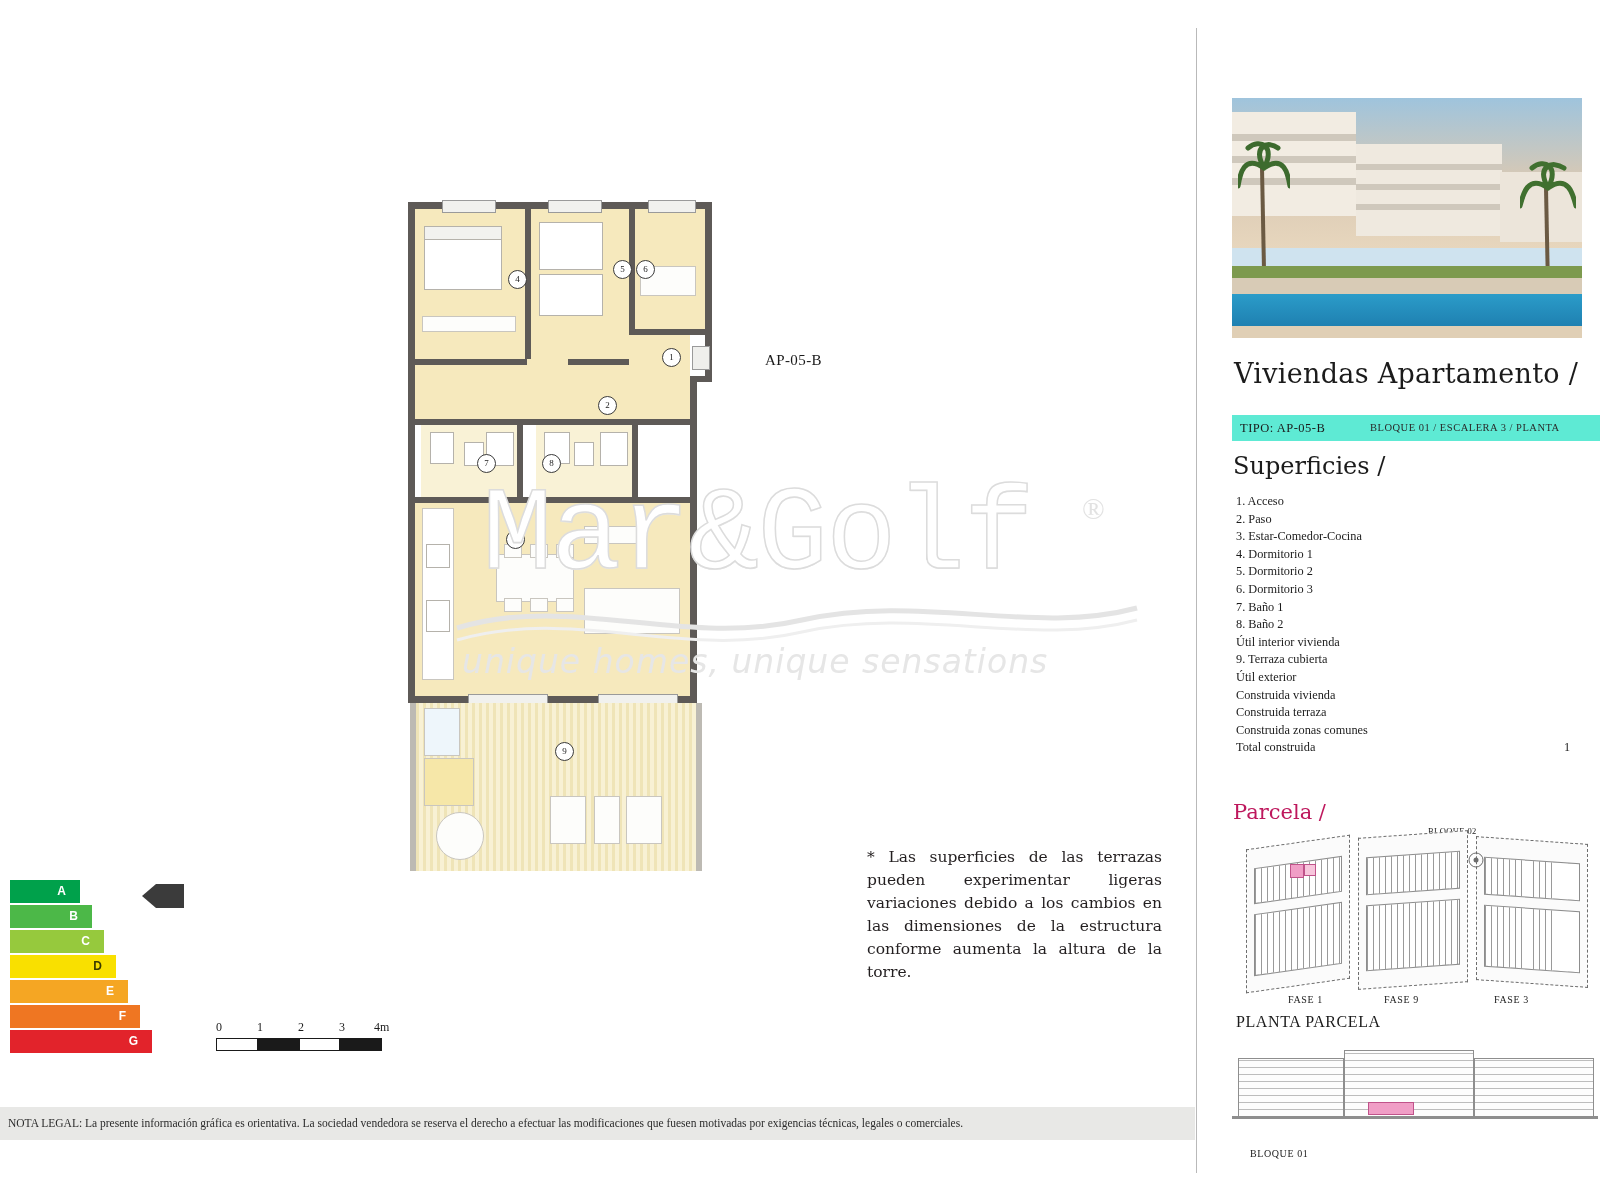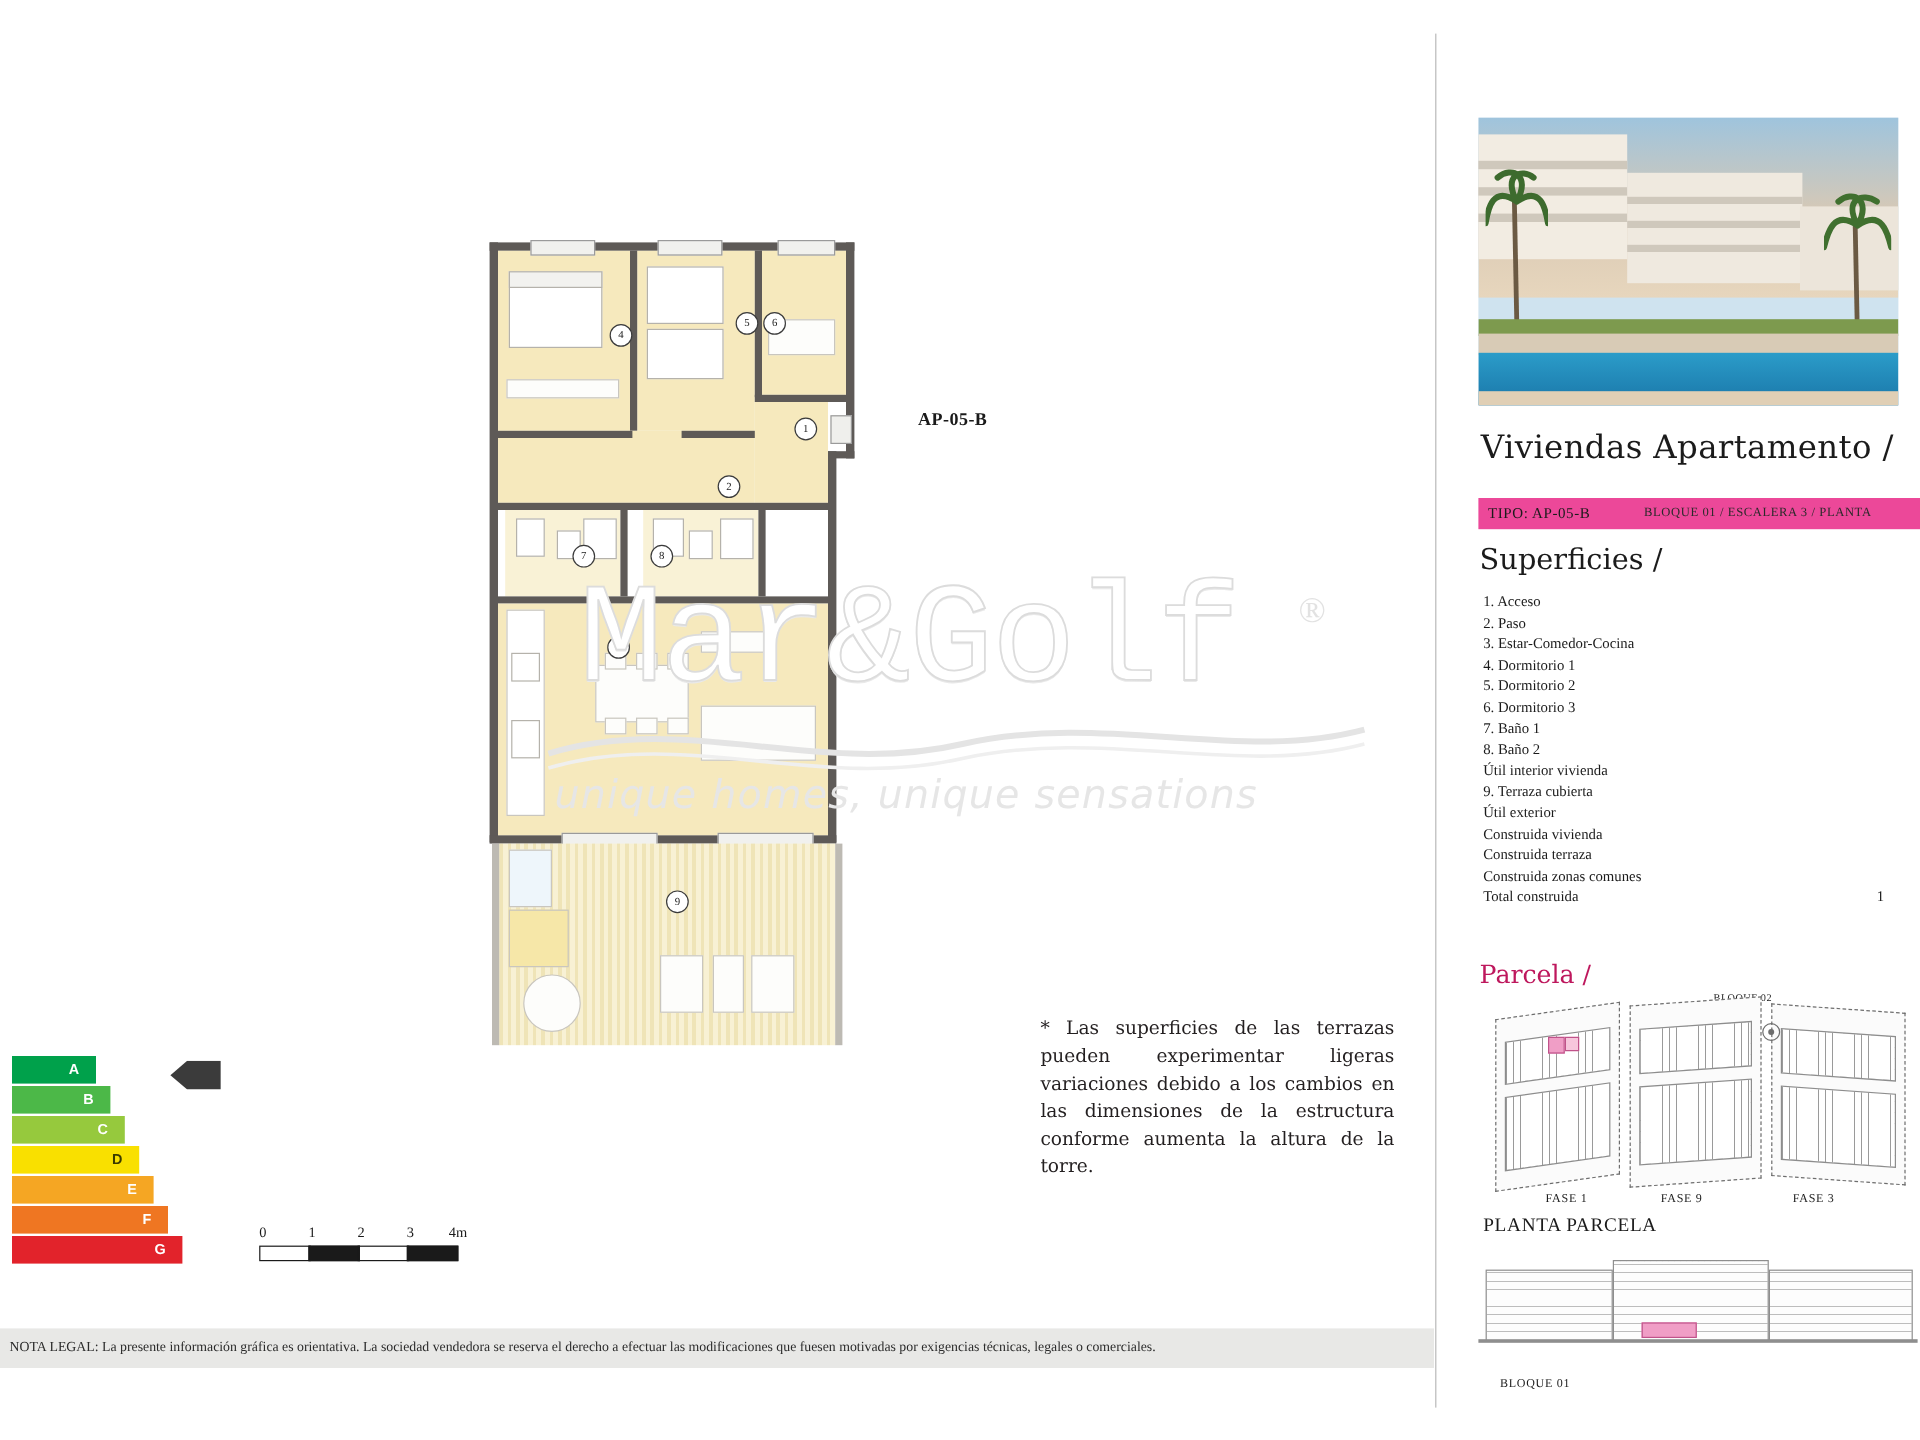--- a/index.html
+++ b/index.html
@@ -21,23 +21,22 @@
   .furn2{position:absolute;border:1px solid #c9c6bf;background:#fdfdfb;}
   .bnum{
     position:absolute;width:17px;height:17px;border-radius:50%;
     border:1px solid #3b3b3b;background:#fff;color:#222;
     font-size:9px;line-height:16px;text-align:center;font-family:"Liberation Serif",serif;
   }
   .stripe{position:absolute;background:repeating-linear-gradient(90deg,#efe4b7 0px,#efe4b7 3px,#f8f1d4 3px,#f8f1d4 7px);}
 
   
   #plan-code{
-    position:absolute;left:765px;top:342px;font-size:15px;color:#1a1a1a;
+    position:absolute;left:765px;top:352px;font-size:15px;color:#1a1a1a;
     letter-spacing:.4px;
-    font-weight:bold;
   }
 
   
   #wm{
     position:absolute;left:452px;top:470px;width:700px;height:250px;
     pointer-events:none;
   }
   #wm .mg{
     font-family:Liberation Mono, monospace;font-size:118px;color:#ffffff;
     -webkit-text-stroke:1.5px #dcdcdc;text-stroke:1.5px #dcdcdc;
@@ -106,21 +105,21 @@
     background:linear-gradient(180deg,#2b9cc9 0%,#1a76a8 100%);}
   .pooldeck{position:absolute;left:0;top:180px;width:350px;height:18px;background:#d8cbb6;}
   .palm{position:absolute;}
   .grass{position:absolute;background:#6f8d46;}
 
   #title{
     position:absolute;left:2px;top:358px;font-size:27px;color:#1b1b1b;
     font-family:"DejaVu Serif",serif;letter-spacing:.3px;white-space:nowrap;
   }
   #typebar{
-    position:absolute;left:0;top:415px;width:368px;height:26px;background:#ec4899;
+    position:absolute;left:0;top:415px;width:368px;height:26px;background:#5eead4;
   }
   #typebar .t1{position:absolute;left:8px;top:6px;font-size:12.5px;color:#1b1b1b;
     font-family:"Liberation Serif",serif;letter-spacing:.5px;}
   #typebar .t2{position:absolute;left:138px;top:7px;font-size:10.5px;color:#2a2a2a;
     font-family:"Liberation Serif",serif;letter-spacing:.5px;white-space:nowrap;}
 
   #sup-title{
     position:absolute;left:1px;top:452px;font-size:24px;color:#1b1b1b;
     font-family:"DejaVu Serif",serif;
   }

